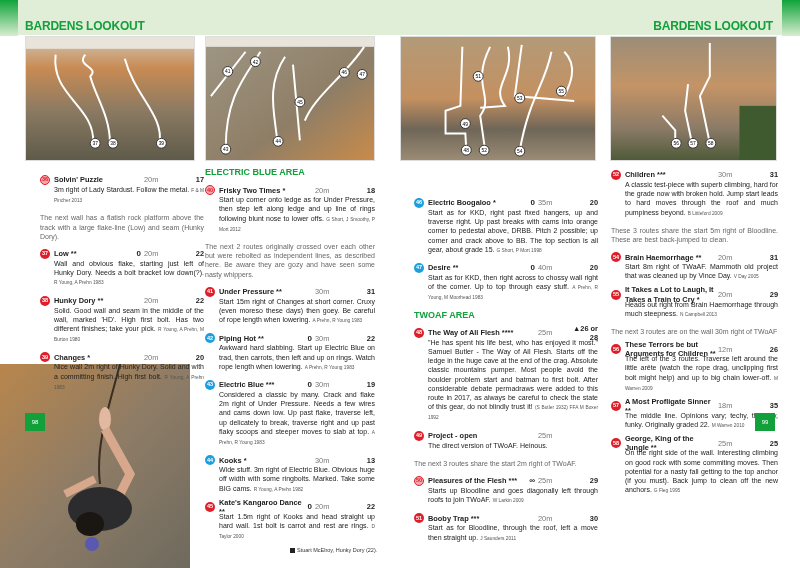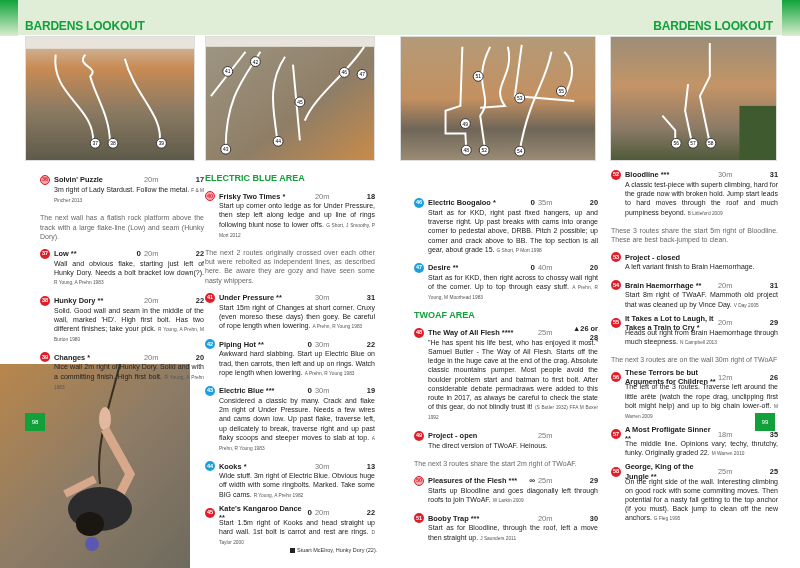--- a/index.html
+++ b/index.html
@@ -21,21 +21,21 @@
   .num.red { background: #e01e2a; }
   .num.blue { background: #1ba0dd; }
   .num.pink { background: #f4a8ae; border: 1px solid #e01e2a; color: #e01e2a; }
   .rname { flex: 1; }
   .rlen { font-weight: normal; color: #777; width: 30px; text-align: left; }
   .rgrade { width: 30px; text-align: right; }
   .ricon { font-weight: bold; margin-right: 3px; font-size: 8px; }
   .rdesc { text-align: justify; }
   .rcredit { font-size: 4.8px; color: #555; }
   .note { color: #666; text-align: justify; margin-bottom: 8px; }
-  .section { color: #12a03b; font-weight: bold; font-size: 9px; margin: 6px 0 8px; }
+  .section { color: #12a03b; font-weight: bold; font-size: 9px; margin: 0 0 8px; }
   .pagenum { position: absolute; bottom: 5px; width: 20px; height: 18px; background: #12a03b; color: #fff; font-size: 6px; display: flex; align-items: center; justify-content: center; }
   .caption { position: absolute; font-size: 5.5px; color: #333; }
   .caption .sq { display: inline-block; width: 5px; height: 5px; background: #222; margin-right: 2px; vertical-align: middle; }
 </style>
 </head>
 <body>
 
 <div class="spread">
   <div class="topband"></div>
   <div class="edge-tab left"></div>
@@ -340,36 +340,27 @@
           <span class="rgrade">30</span>
         </div>
         <div class="rdesc"><span>Start as for Bloodline, through the roof, left a move then straight up.</span> <span class="rcredit">J Saunders 2011</span></div>
       </div>
     </div>
 
   <div class="col" style="left:625px;top:170px;width:153px;" id="rp-c2">
       <div class="route">
         <div class="route-head">
           <span class="num red">52</span>
-          <span class="rname">Bloodline ***</span>
+          <span class="rname">Children ***</span>
           <span class="rlen">30m</span>
           <span class="rgrade">31</span>
         </div>
         <div class="rdesc"><span>A classic test-piece with superb climbing, hard for the grade now with broken hold. Jump start leads to hard moves through the roof and much pumpiness beyond.</span> <span class="rcredit">B Littleford 2009</span></div>
       </div>
       <div class="note" style="margin-left: -14px;">These 3 routes share the start 5m right of Bloodline. These are best back-jumped to clean.</div>
-      <div class="route">
-        <div class="route-head">
-          <span class="num red">53</span>
-          <span class="rname">Project - closed</span>
-          <span class="rlen"></span>
-          <span class="rgrade"></span>
-        </div>
-        <div class="rdesc"><span>A left variant finish to Brain Haemorrhage.</span> <span class="rcredit"></span></div>
-      </div>
       <div class="route">
         <div class="route-head">
           <span class="num red">54</span>
           <span class="rname">Brain Haemorrhage **</span>
           <span class="rlen">20m</span>
           <span class="rgrade">31</span>
         </div>
         <div class="rdesc"><span>Start 8m right of TWaAF. Mammoth old project that was cleaned up by Vince Day.</span> <span class="rcredit">V Day 2005</span></div>
       </div>
       <div class="route">

